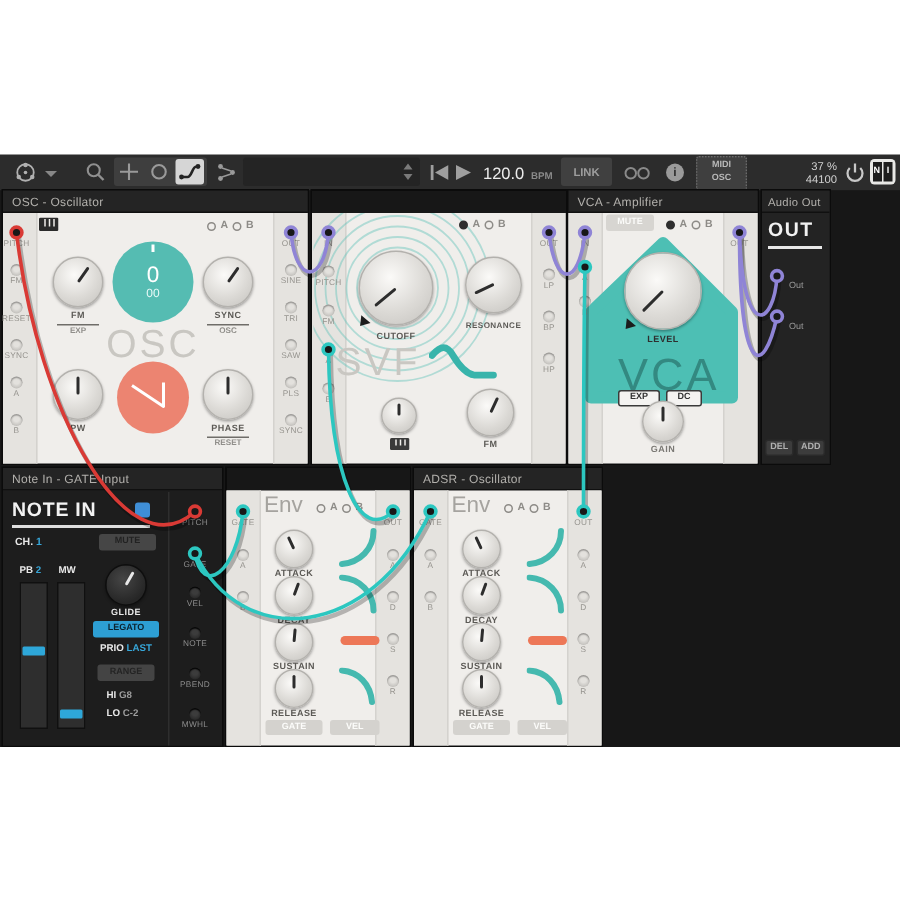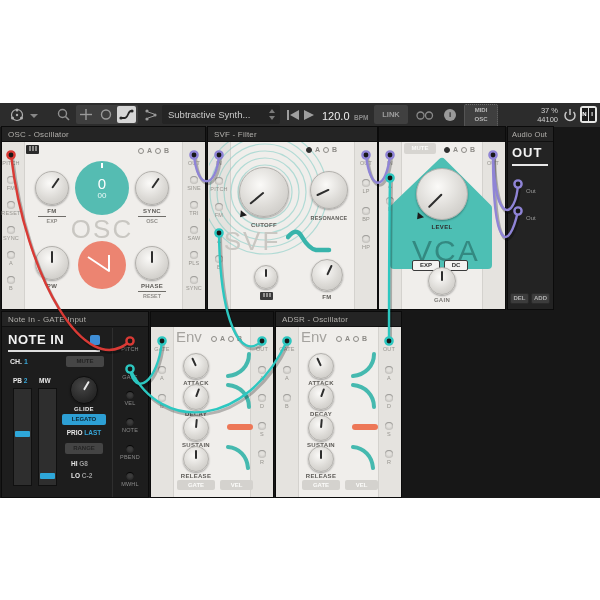--- a/index.html
+++ b/index.html
@@ -80,21 +80,20 @@
       </div>
     </div>
     <svg style="position:absolute;left:144px;top:4px" width="15" height="16">
       <circle cx="3" cy="4" r="1.6" fill="#9a9a9a"></circle>
         <circle cx="3" cy="12" r="1.6" fill="#9a9a9a"></circle>
       <circle cx="11" cy="8" r="1.6" fill="#9a9a9a"></circle>
         <line x1="4" y1="5" x2="10" y2="7" stroke="#9a9a9a"></line>
         <line x1="4" y1="11" x2="10" y2="9" stroke="#9a9a9a"></line>
     </svg>
     <div class="tbtn" style="left:162px;top:2px;width:118px;height:19px;background:#242424">
-      <span class="ttext" style="position:absolute;left:6px;top:0;font-size:9.5px;line-height:19px">Subtractive Synth...</span>
       <div style="position:absolute;right:5px;top:4px;width:0;height:0;border-left:3px solid transparent;border-right:3px solid transparent;border-bottom:4px solid #7a7a7a"></div>
       <div style="position:absolute;right:5px;top:11px;width:0;height:0;border-left:3px solid transparent;border-right:3px solid transparent;border-top:4px solid #7a7a7a"></div>
     </div>
     <div class="tsep" style="left:282px"></div>
     <svg style="position:absolute;left:287px;top:7px" width="12" height="10">
       <rect x="0" y="0" width="2" height="10" fill="#9f9f9f"></rect>
         <polygon points="12,0 12,10 3,5" fill="#9f9f9f"></polygon>
     </svg>
     <svg style="position:absolute;left:304px;top:7px" width="10" height="10">
       <polygon points="0,0 10,5 0,10" fill="#9f9f9f"></polygon>
@@ -226,21 +225,20 @@
       </svg>
   </div>
   <div class="knob" style="left:135px;top:246px;width:34px;height:34px">
       <i class="ptr" style="transform:rotate(0deg)"></i>
     </div>
   <div class="klabel" style="left:132px;top:283px;width:40px">PHASE</div>
   <div class="subline" style="left:138px;top:291px;width:28px"></div>
   <div class="ksub" style="left:132px;top:293px;width:40px">RESET</div>
 
   <div class="module" style="left:208px;top:127px;width:169px;height:182px">
-    <div class="mod-header">SVF - Filter</div>
     <div class="mod-body-light"></div>
     <div class="pstrip" style="left:0;border-right:1px solid #d4d2ce"></div>
     <div class="pstrip" style="right:0;border-left:1px solid #d4d2ce"></div>
   </div>
   <svg style="position:absolute;left:209px;top:142px;z-index:3" width="167" height="166">
     <g fill="none" stroke="#63c3ba" stroke-opacity="0.45" stroke-width="1.2">
       <circle cx="56" cy="50" r="6"></circle>
         <circle cx="56" cy="50" r="13"></circle>
         <circle cx="56" cy="50" r="20"></circle>
       <circle cx="56" cy="50" r="27"></circle>
@@ -314,20 +312,21 @@
     <line x1="4" y1="1" x2="4" y2="5" stroke="#f0eeeb"></line>
       <line x1="7" y1="1" x2="7" y2="5" stroke="#f0eeeb"></line>
       <line x1="10" y1="1" x2="10" y2="5" stroke="#f0eeeb"></line>
   </svg>
   <div class="knob" style="left:311px;top:259px;width:32px;height:32px">
       <i class="ptr" style="transform:rotate(25deg)"></i>
     </div>
   <div class="klabel" style="left:307px;top:294px;width:40px">FM</div>
 
   <div class="module" style="left:379px;top:127px;width:126px;height:182px">
+    <div class="mod-header">VCA - Amplifier</div>
     <div class="mod-body-light"></div>
     <div class="pstrip" style="left:0;border-right:1px solid #d4d2ce"></div>
     <div class="pstrip" style="right:0;border-left:1px solid #d4d2ce"></div>
   </div>
   <svg style="position:absolute;left:380px;top:142px;z-index:3" width="124" height="167">
     <path d="M62,20 L108,66 L108,123 L14,123 L14,66 Z" fill="#4dbfb4" stroke="#4dbfb4" stroke-width="8" stroke-linejoin="round"></path>
   </svg>
   <div class="sbtn" style="left:404px;top:143px;width:32px;height:11px;background:#d7d5d1;color:#fbfbf9;font-size:6px;line-height:11px">MUTE</div>
   <div class="radios" style="left:444px;top:146px">
     <span class="rdot filled"></span>

